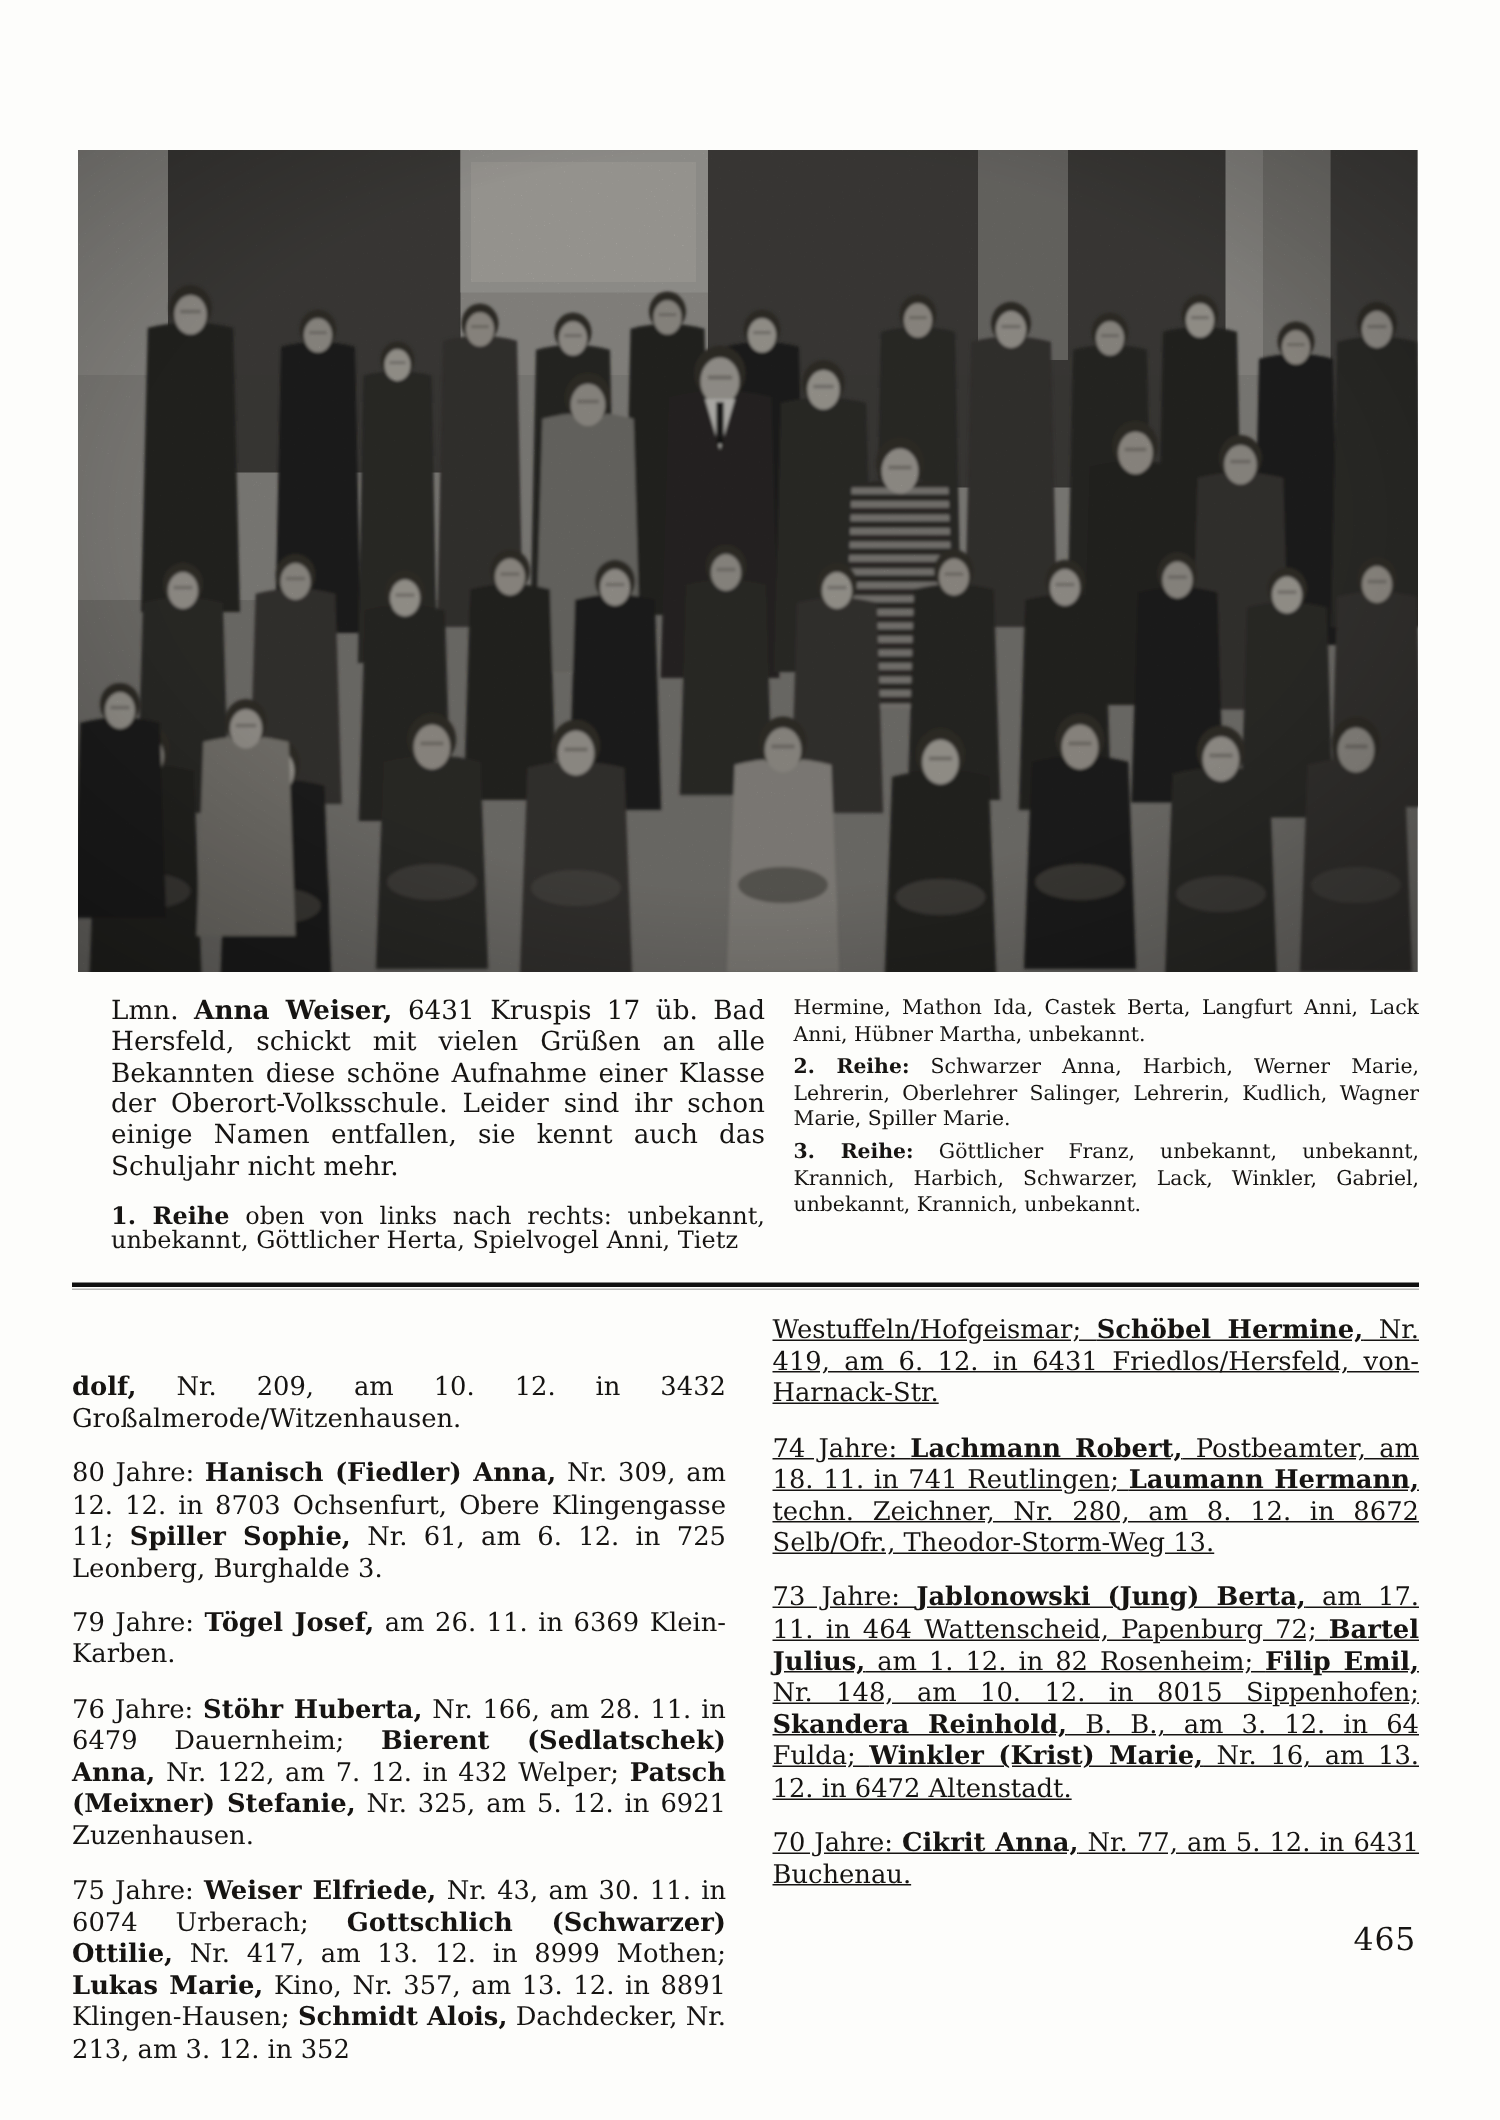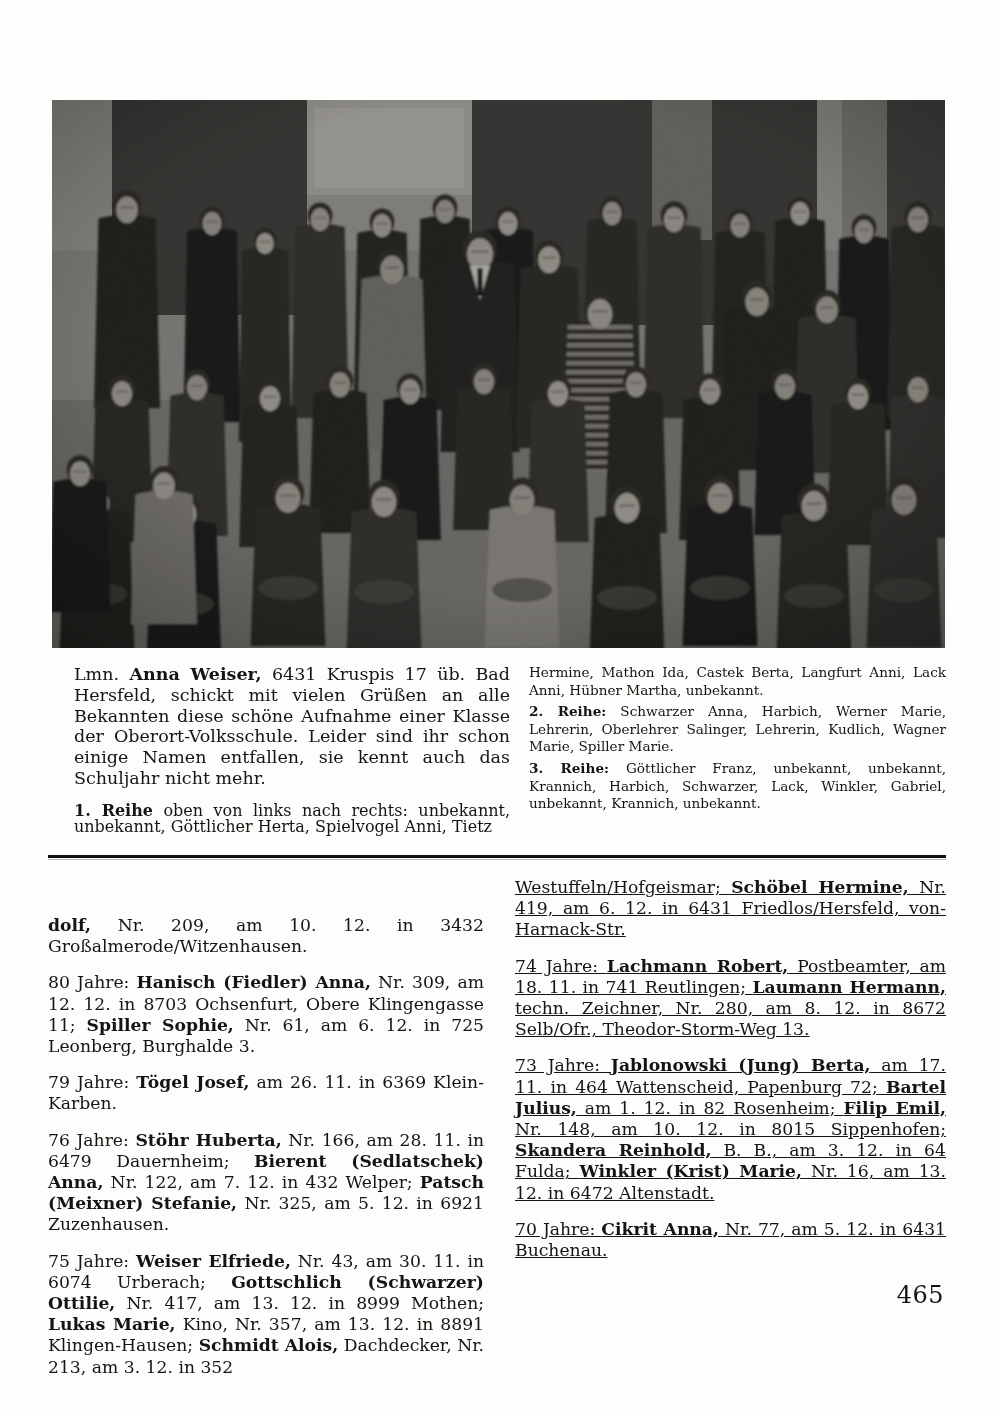--- a/index.html
+++ b/index.html
@@ -27,21 +27,21 @@
   #divider{position:absolute;left:48px;top:855px;width:898px;height:3px;background:#101010;}
   #divider::after{content:"";position:absolute;left:0;top:4px;width:100%;height:1px;background:#3a3a3a;opacity:.35;}
   
   #ann-left{left:48px;top:915px;width:436px;font-size:17.2px;line-height:21.2px;}
   #ann-right{left:515px;top:877px;width:431px;font-size:17.2px;line-height:21.2px;text-decoration:underline;}
   .ann p{margin:0;}
   .ann p + p{margin-top:15px;}
   
   #page-number{
     position:absolute;right:56px;top:1281px;
-    font-size:24px;letter-spacing:.5px;
+    font-size:21px;letter-spacing:.5px;
   }
 </style>
 </head>
 <body>
 
 <div id="photo">
   <svg id="photo-svg" viewBox="0 0 893 548" preserveAspectRatio="none">
     <defs>
       <filter id="grain" x="0" y="0" width="100%" height="100%">
         <feTurbulence type="fractalNoise" baseFrequency="0.9" numOctaves="2" stitchTiles="stitch"></feTurbulence>

